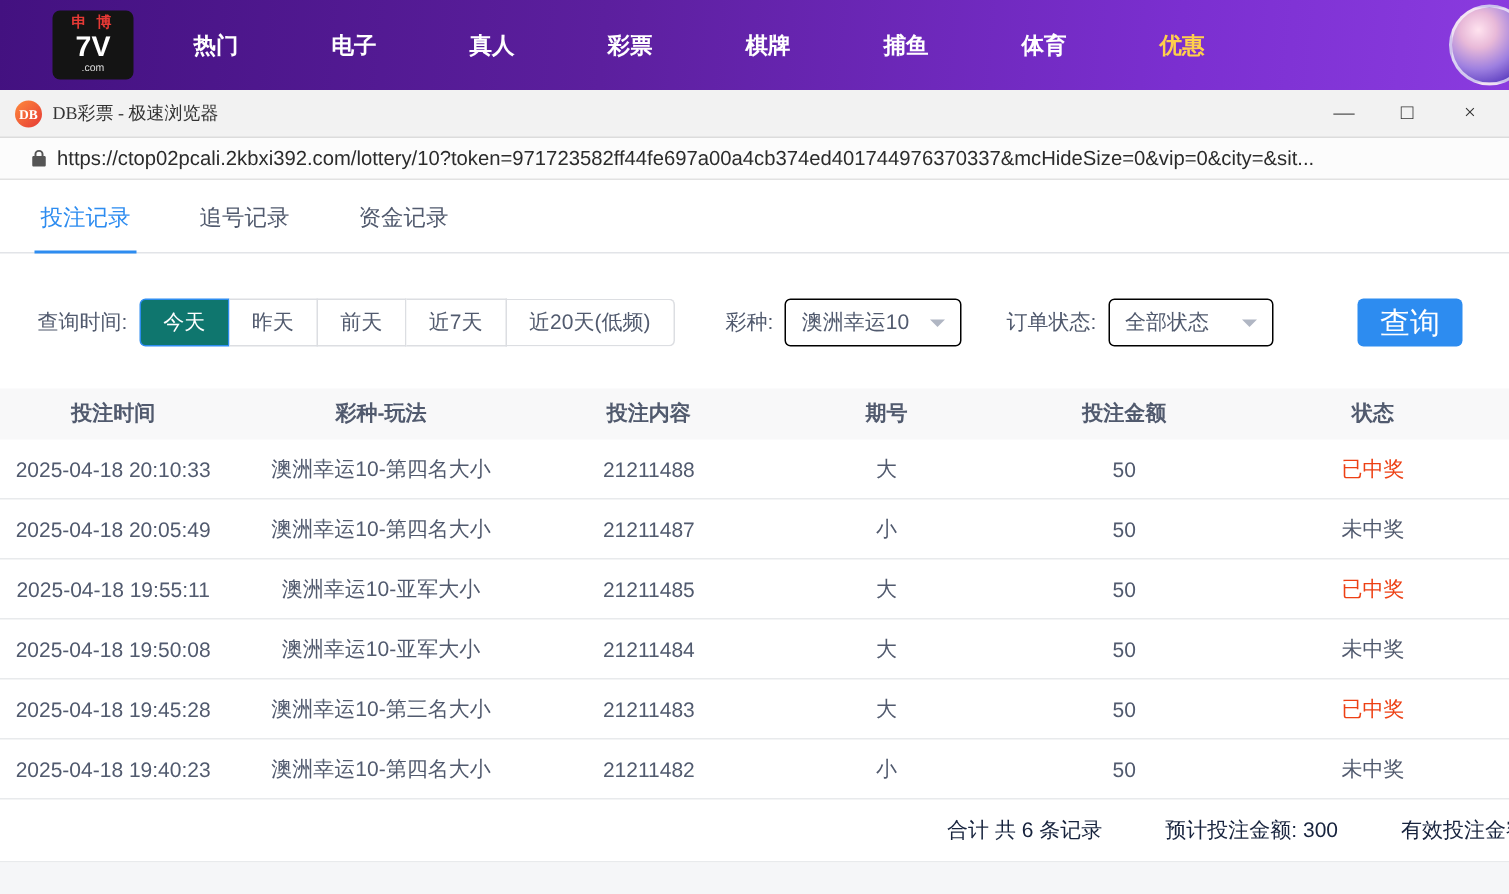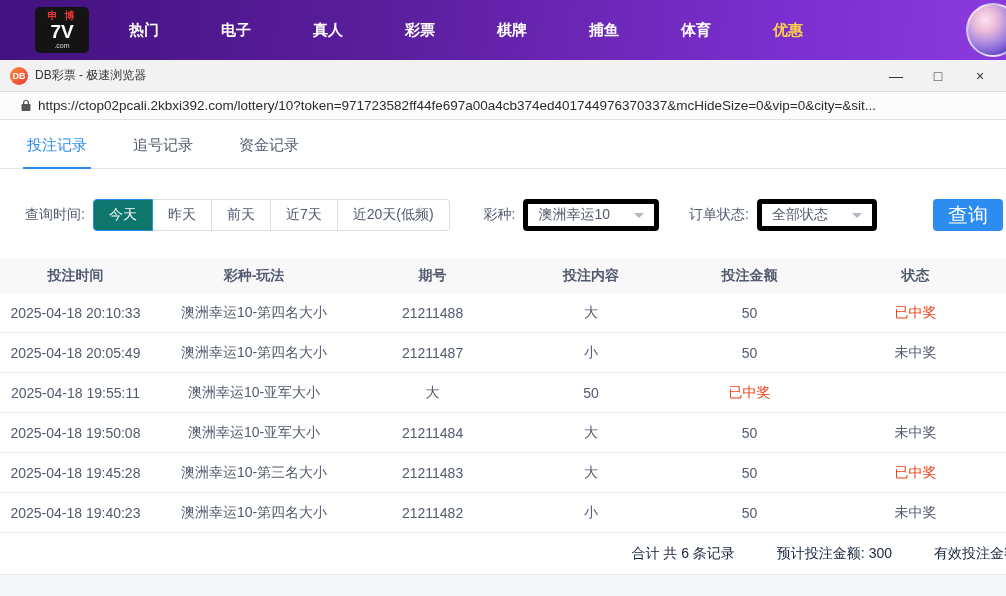--- a/index.html
+++ b/index.html
@@ -29,21 +29,21 @@
   .nav-item.gold { color:#ffd04b; }
   .avatar {
     position:absolute; right:-14px; top:3px; width:54px; height:54px; border-radius:50%;
     background:radial-gradient(circle at 35% 30%, #ffe3ef 0%, #e8b9d8 25%, #9d7fe0 55%, #5d3fc0 80%, #3a2a8f 100%);
     border:2px solid rgba(255,255,255,.65);
   }
 
   
   .titlebar {
     height:32px; flex:0 0 32px; background:#f2f2f2; border-bottom:1px solid #dcdcdc;
-    display:flex; align-items:center; padding:0 10px;
+    display:flex; align-items:center; padding:0 10px;font-family:Liberation Serif, serif;
   }
   .db-badge {
     width:18px; height:18px; border-radius:50%; background:linear-gradient(135deg,#ff8a3c,#e53935);
     color:#fff; font-size:9px; font-weight:bold; display:flex; align-items:center; justify-content:center;
     margin-right:7px; flex:0 0 18px;
   }
   .win-title { font-size:12px; color:#333; }
   .win-controls { margin-left:auto; display:flex; align-items:center; gap:26px; padding-right:8px; }
   .win-btn { font-size:14px; color:#333; cursor:pointer; line-height:1; width:16px; text-align:center; }
 
@@ -69,22 +69,22 @@
   .seg-btn {
     height:32px; padding:0 15px; font-size:14px; color:#515a6e; background:#fff;
     border:1px solid #dcdee2; border-left:none; display:flex; align-items:center; cursor:pointer; white-space:nowrap;
   }
   .seg-btn:first-child { border-left:1px solid #dcdee2; border-radius:4px 0 0 4px; }
   .seg-btn:last-child { border-radius:0 4px 4px 0; }
   .seg-btn.active { background:#0f766e; border-color:#2d8cf0; color:#fff; }
   .gap-lg { width:34px; }
   .gap-md { width:30px; }
   .select-box {
-    height:32px; min-width:110px; border:5px solid #000000; border-radius:4px; background:#fff;
-    display:flex; align-items:center; padding:0 10px; font-size:14px; color:#515a6e; cursor:pointer; gap:24px;
+    height:32px; min-width:110px; border:1px solid #000000; border-radius:4px; background:#fff;
+    display:flex; align-items:center; padding:0 10px; font-size:14px; color:#515a6e; cursor:pointer; gap:14px;
   }
   .caret {
     width:0; height:0; border-left:5px solid transparent; border-right:5px solid transparent;
     border-top:5px solid #b0b6c3; margin-left:auto;
   }
   .search-btn {
     height:32px; width:70px; background:#2d8cf0; border:none; border-radius:4px; color:#fff;
     font-size:20px; cursor:pointer; margin-left:56px;
   }
 
@@ -181,22 +181,22 @@
         <span>全部状态</span>
         <span class="caret"></span>
       </div>
       <button class="search-btn">查询</button>
     </div>
 
     <div class="tbl">
       <div class="tbl-row tbl-head">
         <div class="cell">投注时间</div>
         <div class="cell">彩种-玩法</div>
+        <div class="cell">投注内容</div>
         <div class="cell">期号</div>
-        <div class="cell">投注内容</div>
         <div class="cell">投注金额</div>
         <div class="cell">状态</div>
       </div>
       <div class="tbl-body">
 
         <div class="tbl-row">
           <div class="cell">2025-04-18 20:10:33</div>
           <div class="cell">澳洲幸运10-第四名大小</div>
           <div class="cell">21211488</div>
           <div class="cell">大</div>
@@ -209,20 +209,21 @@
           <div class="cell">澳洲幸运10-第四名大小</div>
           <div class="cell">21211487</div>
           <div class="cell">小</div>
           <div class="cell">50</div>
           <div class="cell">未中奖</div>
         </div>
 
         <div class="tbl-row">
           <div class="cell">2025-04-18 19:55:11</div>
           <div class="cell">澳洲幸运10-亚军大小</div>
+          <div class="cell">21211485</div>
           <div class="cell">大</div>
           <div class="cell">50</div>
           <div class="cell won">已中奖</div>
         </div>
 
         <div class="tbl-row">
           <div class="cell">2025-04-18 19:50:08</div>
           <div class="cell">澳洲幸运10-亚军大小</div>
           <div class="cell">21211484</div>
           <div class="cell">大</div>

